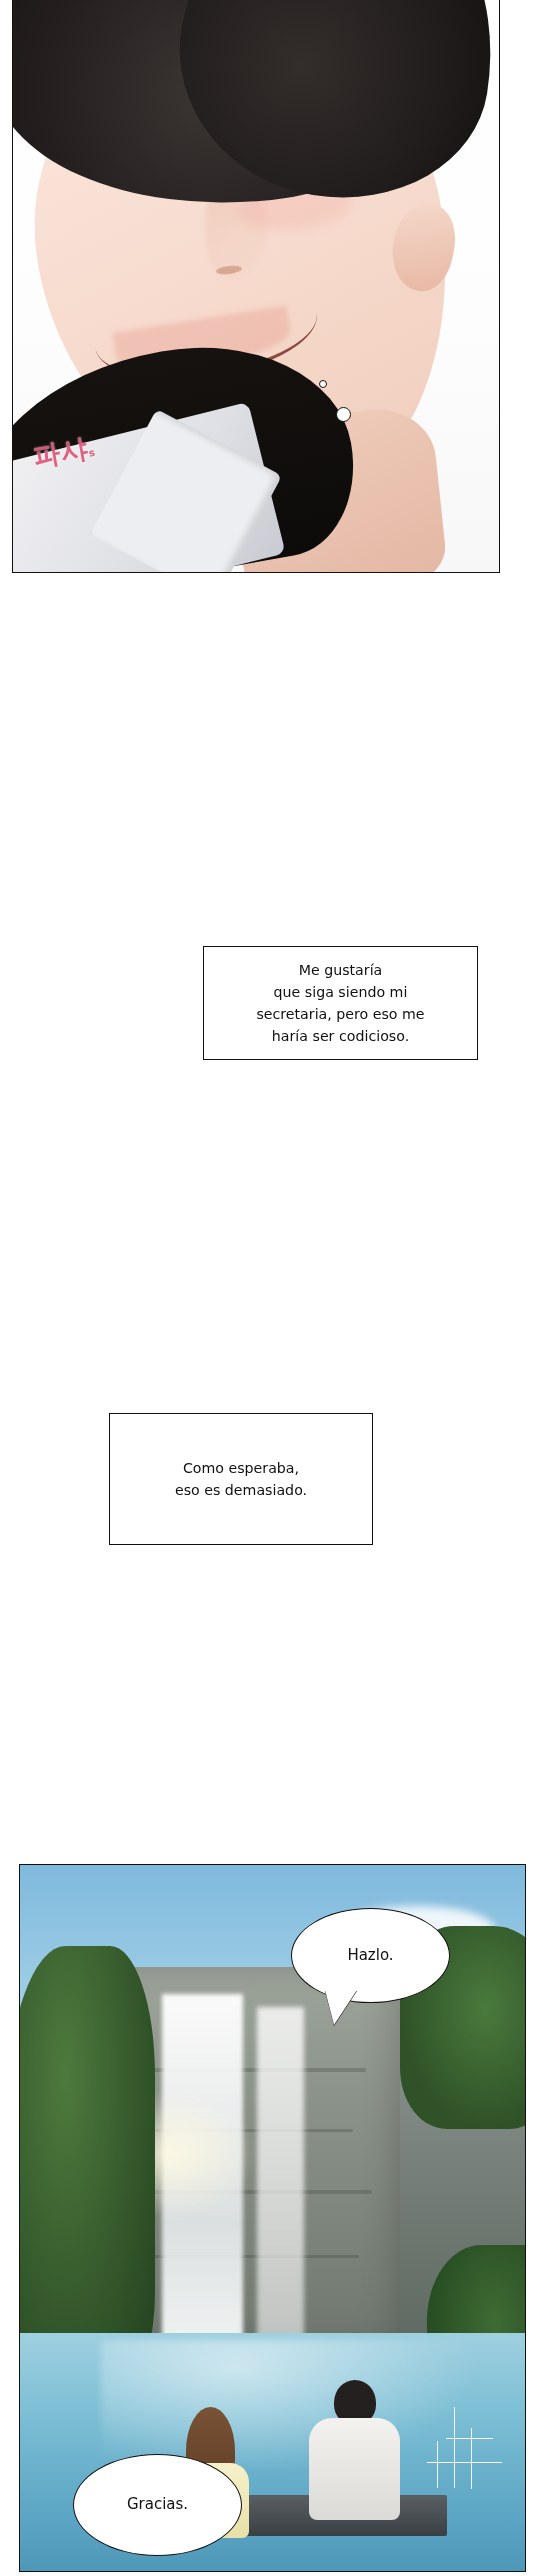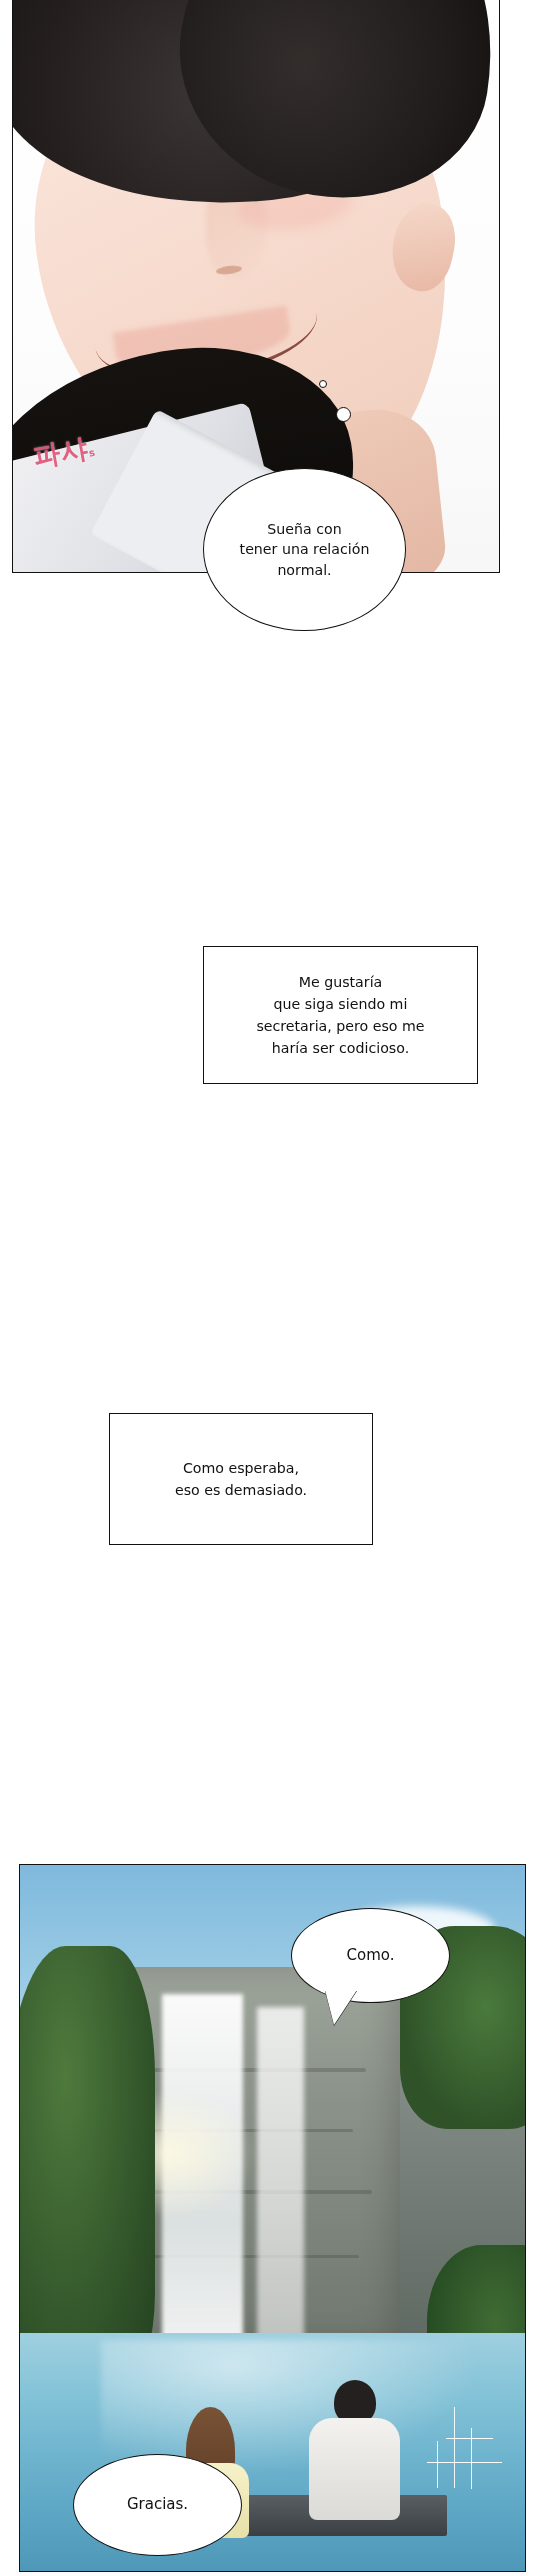--- a/index.html
+++ b/index.html
@@ -255,21 +255,21 @@
   .bubble-text {
     font-family: "DejaVu Sans", sans-serif;
     font-size: 13.6px;
     padding: 0 17.6px;
     white-space: pre-line;
   }
 
   .b1 { left: 203px; top: 468px; width: 203px; height: 163px; }
   .b1 .bubble-text { font-size: 14.2px; }
 
-  .b2 { left: 203px; top: 946px; width: 275px; height: 138px; }
+  .b2 { left: 203px; top: 946px; width: 275px; height: 114px; }
   .b2 .bubble-text { font-size: 14.2px; }
 
   .b3 { left: 81px; top: 1413px; width: 264px; height: 132px; margin-left: 28px; }
   .b3 .bubble-text { font-size: 14.2px; }
 
   
   .panel2 {
     position: absolute;
     left: 19px;
     top: 1864px;
@@ -486,25 +486,20 @@
     <div class="p1-collar"></div>
 
     <div class="p1-sfx">
       <span>파샤</span><small>s</small>
     </div>
   </div>
 
   <div class="dot dot-a"></div>
   <div class="dot dot-b"></div>
 
-  <div class="bubble-oval b1">
-    <div class="bubble-text">Sueña con
-tener una relación
-normal.</div>
-  </div>
 
   <div class="bubble-rect b2">
     <div class="bubble-text">Me gustaría
 que siga siendo mi
 secretaria, pero eso me
 haría ser codicioso.</div>
   </div>
 
   <div class="bubble-rect b3">
     <div class="bubble-text">Como esperaba,
@@ -549,21 +544,21 @@
       <div class="p2-man-body"></div>
     </div>
     <div class="p2-woman">
       <div class="p2-woman-hair"></div>
       <div class="p2-woman-body"></div>
     </div>
   </div>
 
   <div class="b4-tail"></div>
   <div class="bubble-oval b4">
-    <div class="bubble-text">Como.</div>
+    <div class="bubble-text">Hazlo.</div>
   </div>
 
   <div class="bubble-oval b5">
     <div class="bubble-text">Gracias.</div>
   </div>
 
 </div>
 
 
 </body></html>

